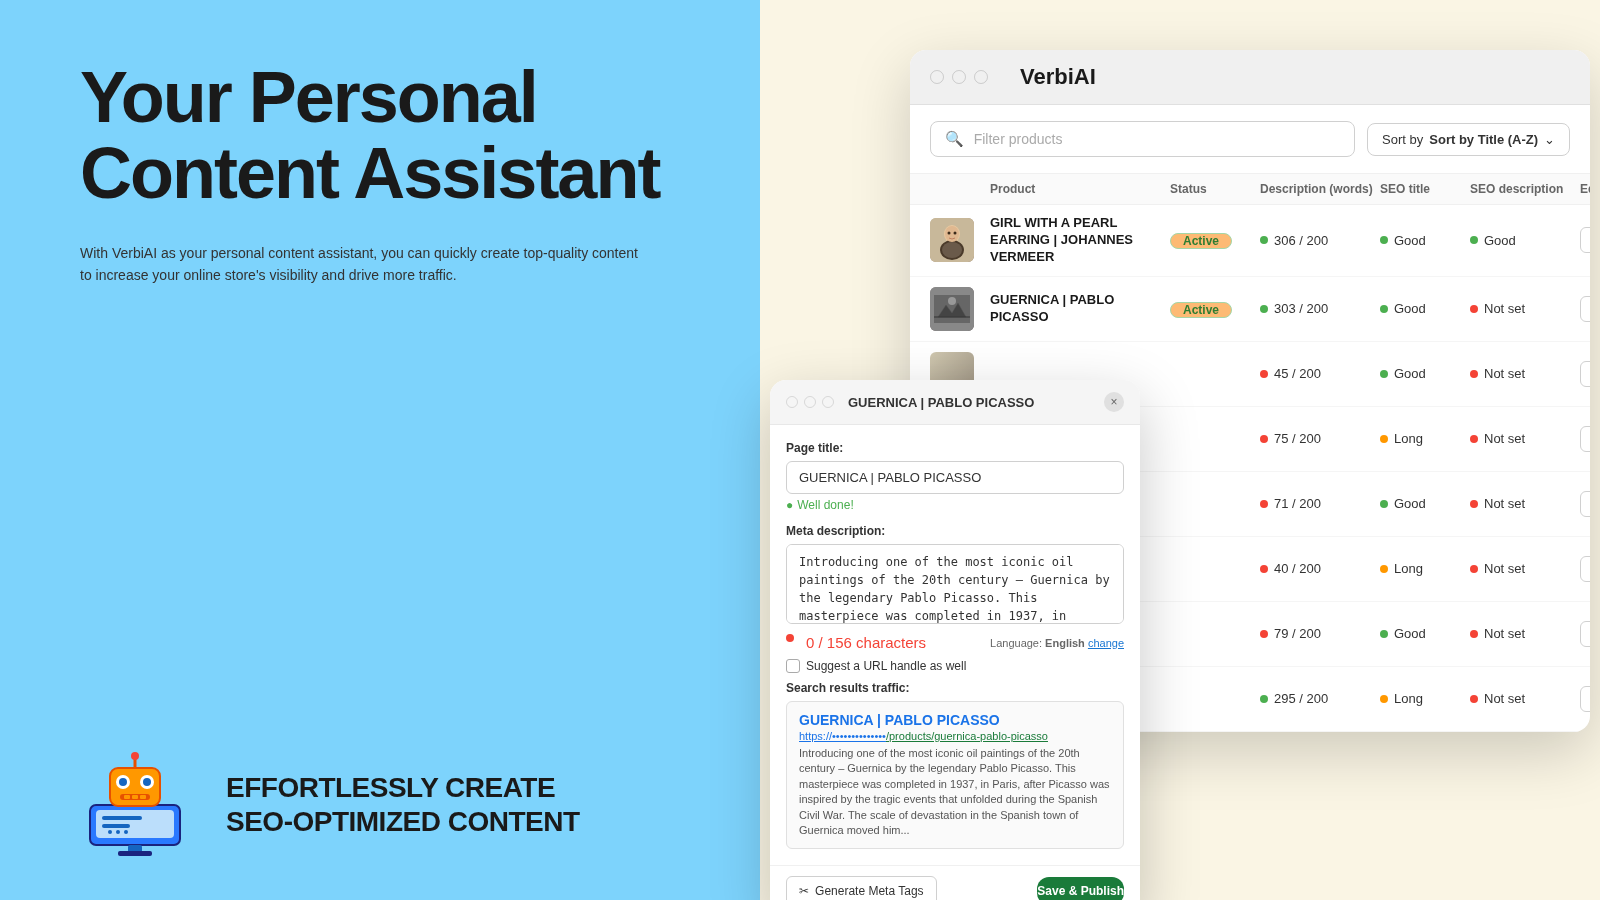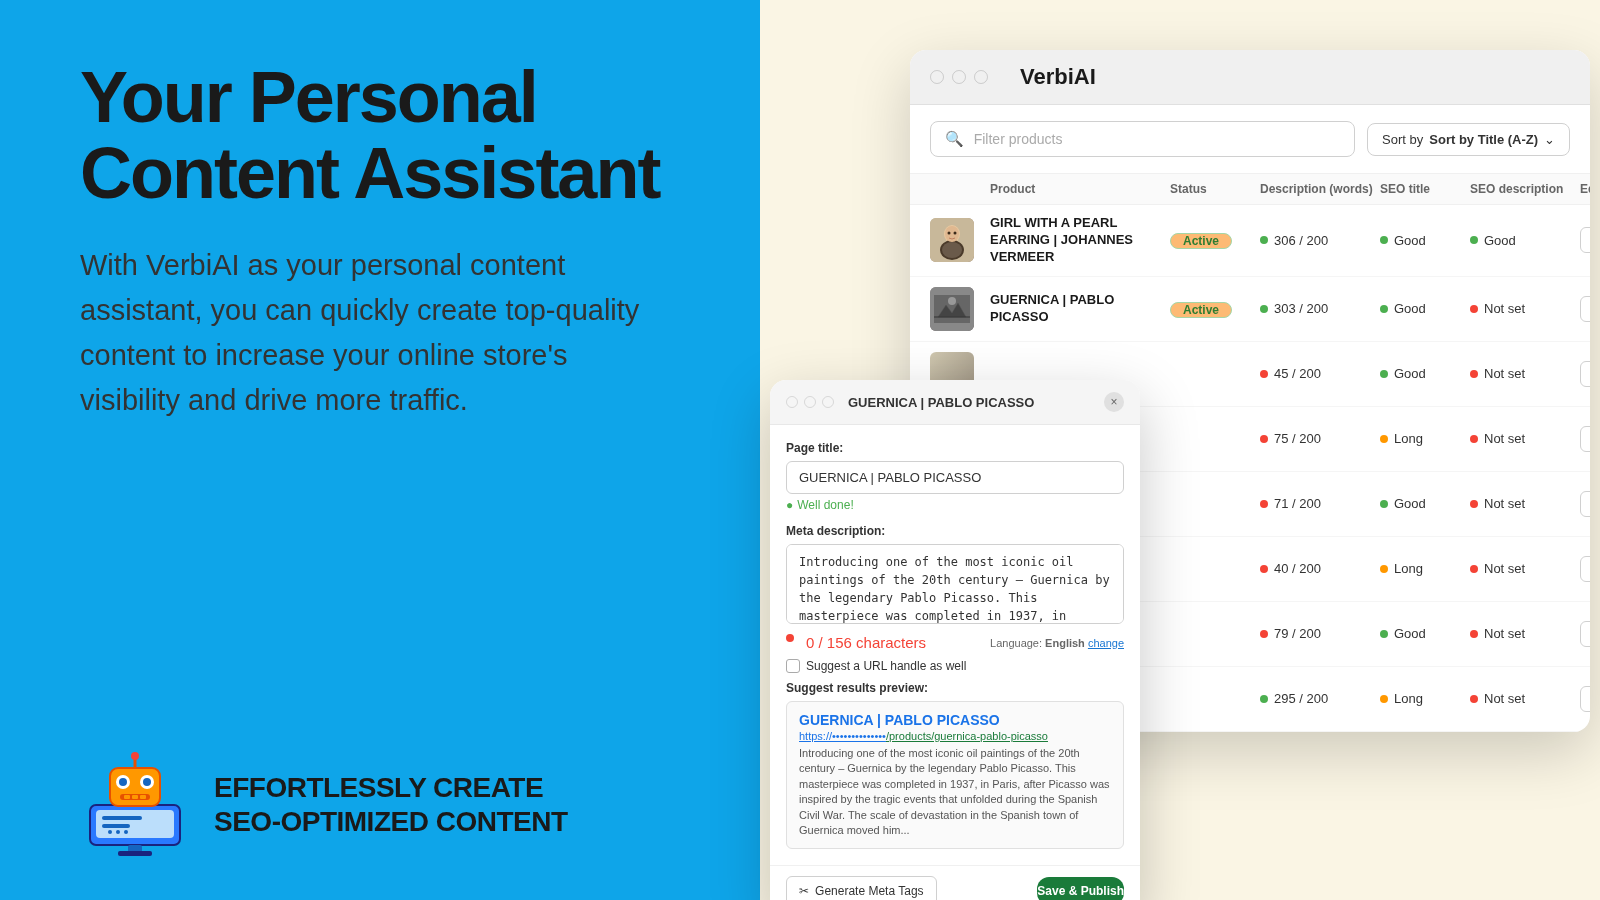--- a/index.html
+++ b/index.html
@@ -13,44 +13,44 @@
     }
 
     
     .left-panel {
       width: 760px;
       min-width: 760px;
       padding: 60px 60px 40px 80px;
       display: flex;
       flex-direction: column;
       justify-content: space-between;
-      background: #0ea5e9;
+      background: #7dd3fc;
     }
 
     .hero-title {
       font-size: 72px;
       font-weight: 900;
       color: #1a1a1a;
       line-height: 1.05;
       letter-spacing: -2px;
       margin-bottom: 32px;
     }
 
     .hero-subtitle {
-      font-size: 29px;
+      font-size: 14px;
       color: #333;
       line-height: 1.55;
       max-width: 560px;
       font-weight: 400;
     }
 
     .bottom-tagline {
       display: flex;
       align-items: center;
-      gap: 24px;
+      gap: 36px;
       margin-top: 60px;
     }
 
     .robot-icon {
       width: 110px;
       height: 110px;
       flex-shrink: 0;
     }
 
     .tagline-text {
@@ -797,21 +797,21 @@
           <span style="font-weight:600;">English</span>
           <a class="language-link" href="#">change</a>
         </div>
       </div>
 
       <div class="url-checkbox-row">
         <div class="checkbox"></div>
         <span class="checkbox-label">Suggest a URL handle as well</span>
       </div>
 
-      <div class="preview-label">Suggest results preview:</div>
+      <div class="preview-label">Search results traffic:</div>
       <div class="search-preview">
         <div class="preview-title">GUERNICA | PABLO PICASSO</div>
         <div class="preview-url">
           <span style="text-decoration:underline;color:#1a73e8;">https://••••••••••••••</span><span style="color:#1a7b3a;">/products/guernica-pablo-picasso</span>
         </div>
         <div class="preview-description">Introducing one of the most iconic oil paintings of the 20th century – Guernica by the legendary Pablo Picasso. This masterpiece was completed in 1937, in Paris, after Picasso was inspired by the tragic events that unfolded during the Spanish Civil War. The scale of devastation in the Spanish town of Guernica moved him...</div>
       </div>
     </div>
 
     <div class="modal-footer">

